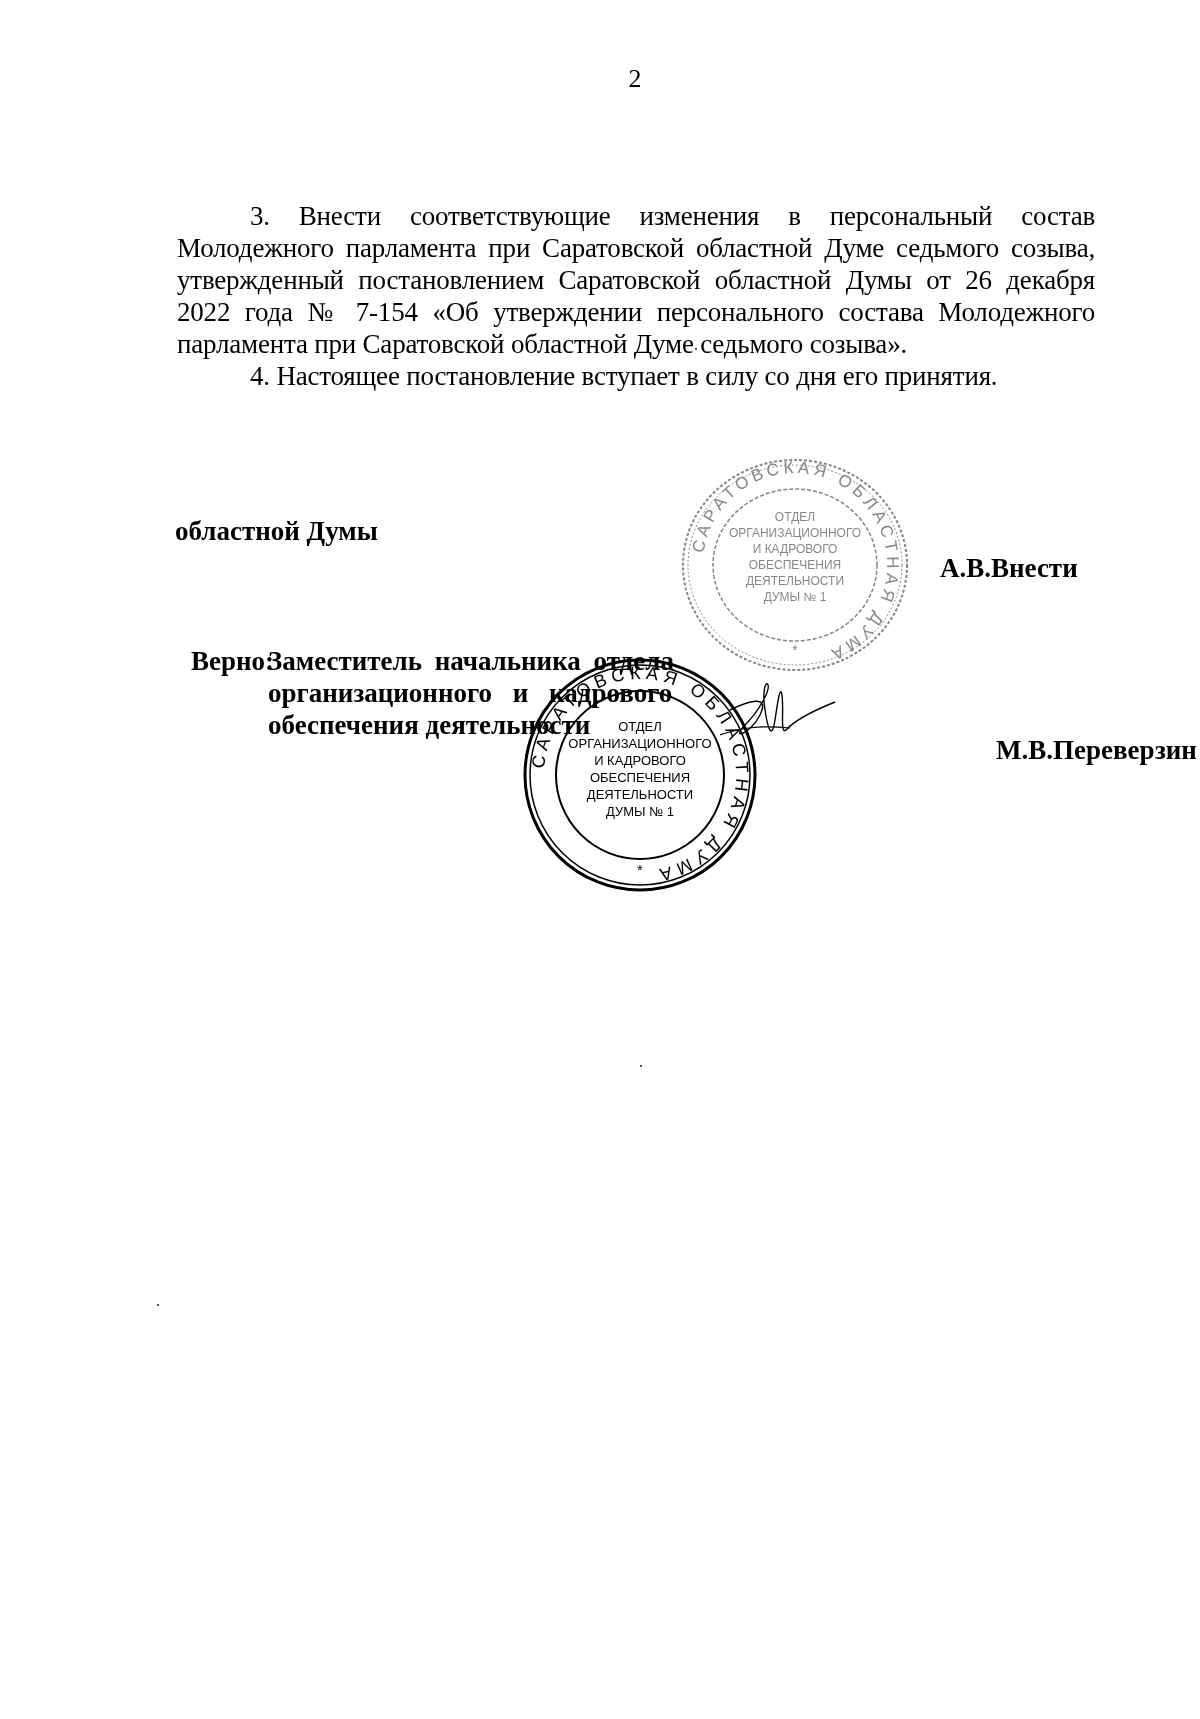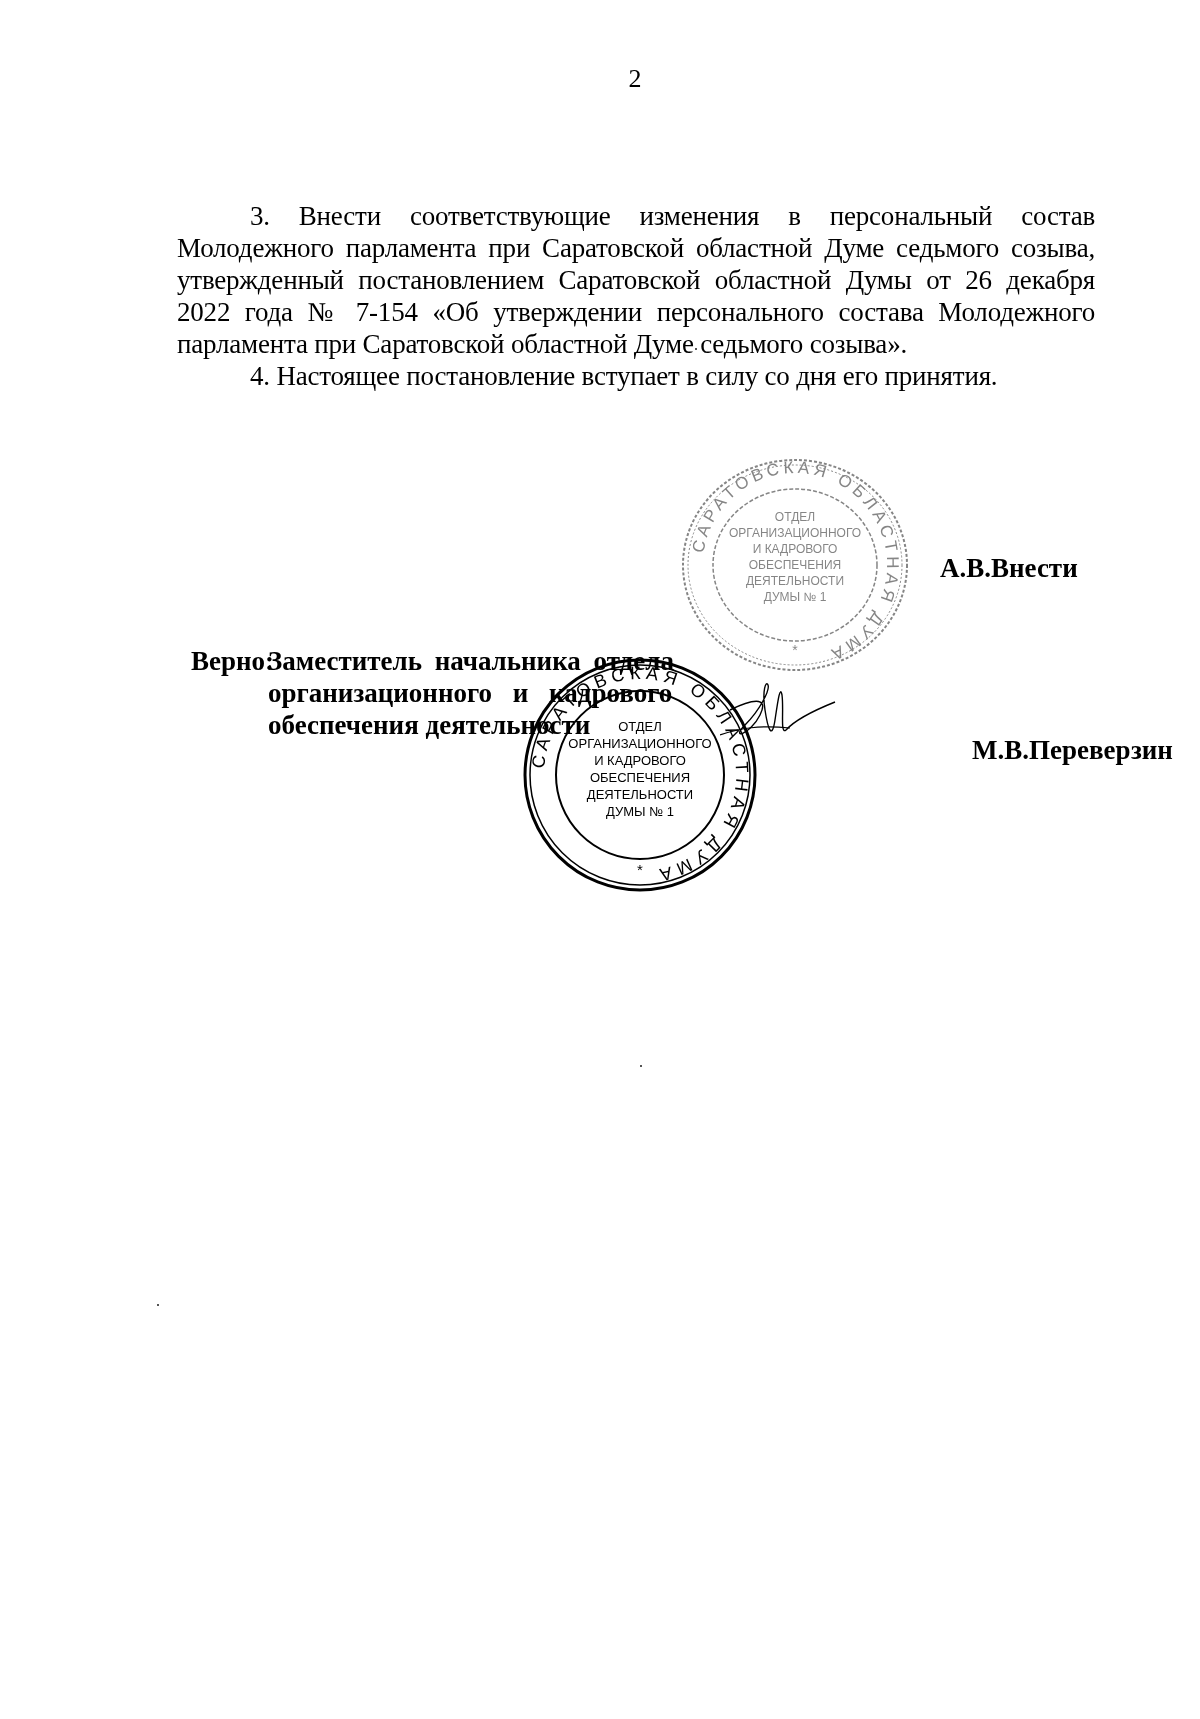--- a/index.html
+++ b/index.html
@@ -9,38 +9,39 @@
     .body-text { position: absolute; left: 177px; width: 918px; top: 152px;
       font-family: "Liberation Serif", serif; font-size: 27px; line-height: 32px;
       text-align: justify; font-stretch: condensed; letter-spacing: -0.2px; margin-top: 48px; }
     .para { margin: 0; text-indent: 73px; }
     .sig-block { position: absolute; font-family: "Liberation Serif", serif; font-weight: bold; font-size: 27px; line-height: 32px; }
     .chair-title { left: 175px; top: 515px; width: 420px; }
     .chair-name { left: 940px; top: 552px; }
     .verno-label { left: 191px; top: 645px; }
     .deputy-title { left: 268px; top: 645px; width: 370px; }
     .deputy-title div { white-space: nowrap; }
-    .deputy-name { left: 972px; top: 734px; }
+    .deputy-name { left: 996px; top: 734px; }
     .stamp { position: absolute; }
     .stamp1 { left: 675px; top: 455px; width: 240px; height: 220px; opacity: 0.55; }
     .stamp2 { left: 520px; top: 655px; width: 240px; height: 240px; }
     .signature { position: absolute; left: 720px; top: 680px; width: 120px; height: 80px; }
     .speck { position: absolute; width: 2px; height: 2px; background: #555; }
   </style>
 </head>
 <body>
 
 <div class="page-num">2</div>
 
 <div class="body-text">
   <p class="para">3. Внести соответствующие изменения в персональный состав Молодежного парламента при Саратовской областной Думе седьмого созыва, утвержденный постановлением Саратовской областной Думы от 26 декабря 2022 года № 7-154 «Об утверждении персонального состава Молодежного парламента при Саратовской областной Думе седьмого созыва».</p>
   <p class="para">4. Настоящее постановление вступает в силу со дня его принятия.</p>
 </div>
 
 <div class="sig-block chair-title">
+  <div>областной Думы</div>
 </div>
 <div class="sig-block chair-name">А.В.Внести</div>
 
 <div class="sig-block verno-label">Верно:</div>
 <div class="sig-block deputy-title">
   <div style="word-spacing:6px">Заместитель начальника отдела</div>
   <div style="word-spacing:14px">организационного и кадрового</div>
   <div>обеспечения деятельности</div>
 </div>
 <div class="sig-block deputy-name">М.В.Переверзин</div>

